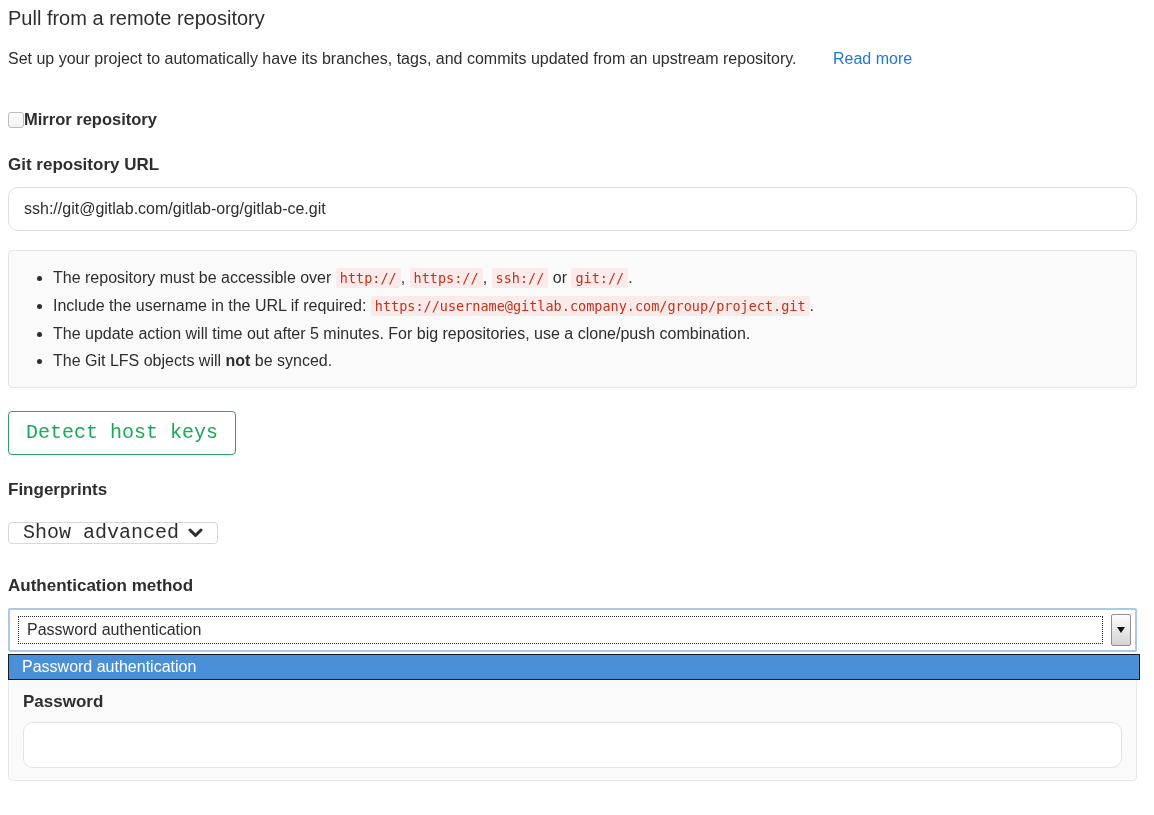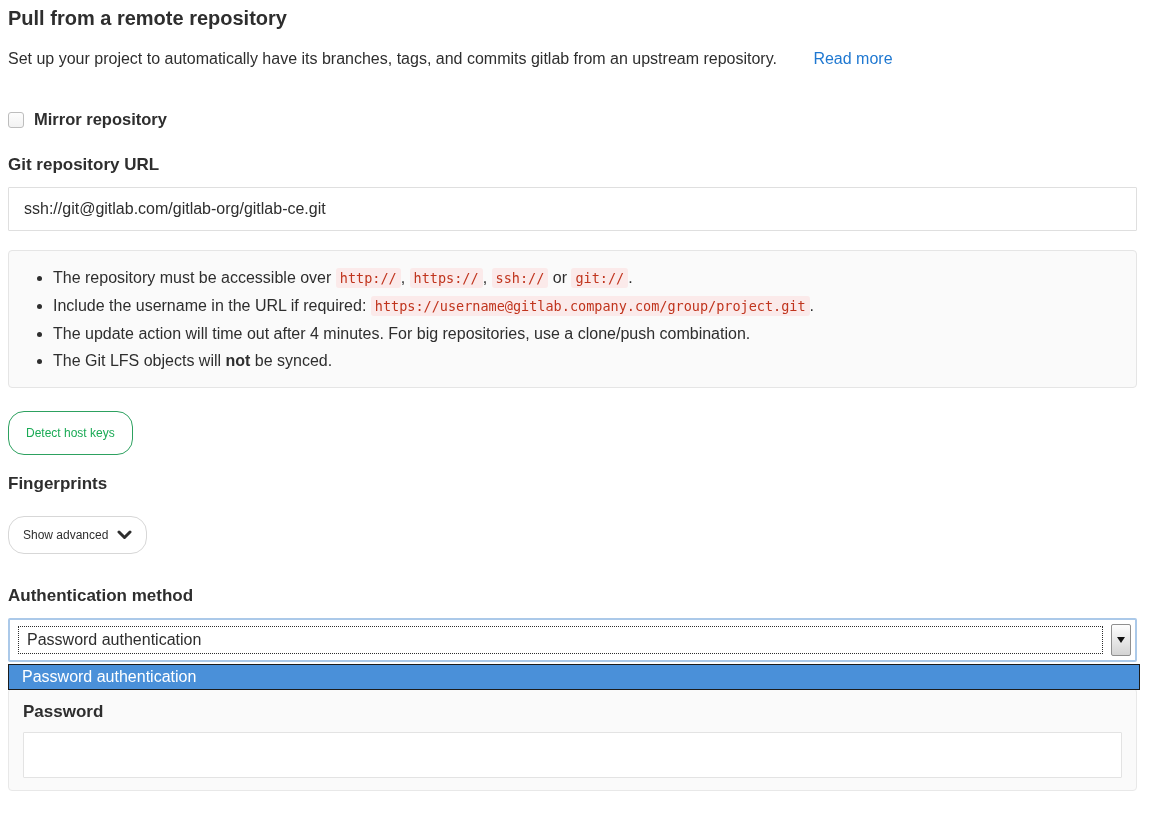--- a/index.html
+++ b/index.html
@@ -8,37 +8,36 @@
     font-family: "Liberation Sans", sans-serif;
     color: #2e2e2e;
     width: 1154px;
     height: 815px;
     overflow: hidden;
   }
   .page { margin: 6px 17px 0 8px; }
 
   .page-title {
     font-size: 20px;
-    font-weight: bold;
+    font-weight: normal;
     margin: 0;
     line-height: 24px;
     color: #2e2e2e;
   }
   .desc {
     margin: 18px 0 0;
     font-size: 16px;
     line-height: 22px;
   }
   .link { color: #1f78d1; text-decoration: none; cursor: pointer; margin-left: 32px; }
 
   .check-row {
     margin-top: 40px;
     display: flex;
     align-items: center;
-    gap: 10px;
     cursor: pointer;
   }
   .check-row input[type="checkbox"] {
     appearance: none;
     -webkit-appearance: none;
     width: 16px; height: 16px;
     border: 1px solid #bdbdbd;
     border-radius: 3px;
     background: linear-gradient(#fdfdfd, #f2f2f2);
     margin: 0;
@@ -52,21 +51,21 @@
     font-size: 17px;
     font-weight: bold;
     line-height: 20px;
   }
   .text-input {
     display: block;
     width: 100%;
     height: 44px;
     margin-top: 12px;
     border: 1px solid #dfdfdf;
-    border-radius: 1px;
+    border-radius: 10px;
     background: #fff;
     padding: 0 15px;
     font-family: inherit;
     font-size: 16px;
     color: #2e2e2e;
     outline: none;
   }
 
   .well {
     margin-top: 19px;
@@ -84,39 +83,39 @@
   .well code {
     font-family: "DejaVu Sans Mono", monospace;
     font-size: 13.5px;
     color: #c0341d;
     background: #fbeaea;
     padding: 2px 4px;
     border-radius: 3px;
   }
 
   .btn {
-    font-family: Liberation Sans, sans-serif;
-    font-size: 12px;
-    border-radius: 16px;
+    font-family: Liberation Mono, monospace;
+    font-size: 20px;
+    border-radius: 4px;
     background: #fff;
     cursor: pointer;
     line-height: 1;
   }
   .btn-green {
     display: inline-block;
     margin-top: 23px;
     height: 44px;
     padding: 0 17px;
     border: 1px solid #2da160;
     color: #1aaa55;
   }
-  .fingerprints { margin-top: 19px; }
+  .fingerprints { margin-top: 25px; }
   .btn-default {
     margin-top: 22px;
-    height: 38px;
+    height: 22px;
     padding: 0 14px;
     border: 1px solid #d7d7d7;
     color: #2e2e2e;
     display: inline-flex;
     align-items: center;
     gap: 9px;
   }
   .chev { display: inline-block; }
 
   .auth-section { margin-top: 32px; }
@@ -191,39 +190,39 @@
     border-color: #e3e3e3;
   }
 </style>
 </head>
 <body>
 
 <div class="page">
 
   <h1 class="page-title">Pull from a remote repository</h1>
 
-  <p class="desc"><span>Set up your project to automatically have its branches, tags, and commits gitlab from an upstream repository.</span>
+  <p class="desc"><span>Set up your project to automatically have its branches, tags, and commits updated from an upstream repository.</span>
     <a class="link" href="#">Read more</a>
   </p>
 
   <label class="check-row">
     <input type="checkbox" id="mirror-cb" style="">
     <span class="check-label">Mirror repository</span>
   </label>
 
   <div class="form-group">
     <label class="field-label">Git repository URL</label>
     <input class="text-input" type="text" value="ssh://git@gitlab.com/gitlab-org/gitlab-ce.git" style="">
   </div>
 
   <div class="well">
     <ul>
         <li><span>The repository must be accessible over </span><code>http://</code><span>, </span><code>https://</code><span>, </span><code>ssh://</code><span> or </span><code>git://</code><span>.</span></li>
         <li><span>Include the username in the URL if required: </span><code>https://username@gitlab.company.com/group/project.git</code><span>.</span></li>
-        <li><span>The update action will time out after 4 minutes. For big repositories, use a clone/push combination.</span></li>
+        <li><span>The update action will time out after 5 minutes. For big repositories, use a clone/push combination.</span></li>
         <li><span>The Git LFS objects will </span><strong>not</strong><span> be synced.</span></li>
       </ul>
   </div>
 
   <button class="btn btn-green">Detect host keys</button>
 
   <div class="field-label fingerprints">Fingerprints</div>
 
   <button class="btn btn-default">
     <span>Show advanced</span>

